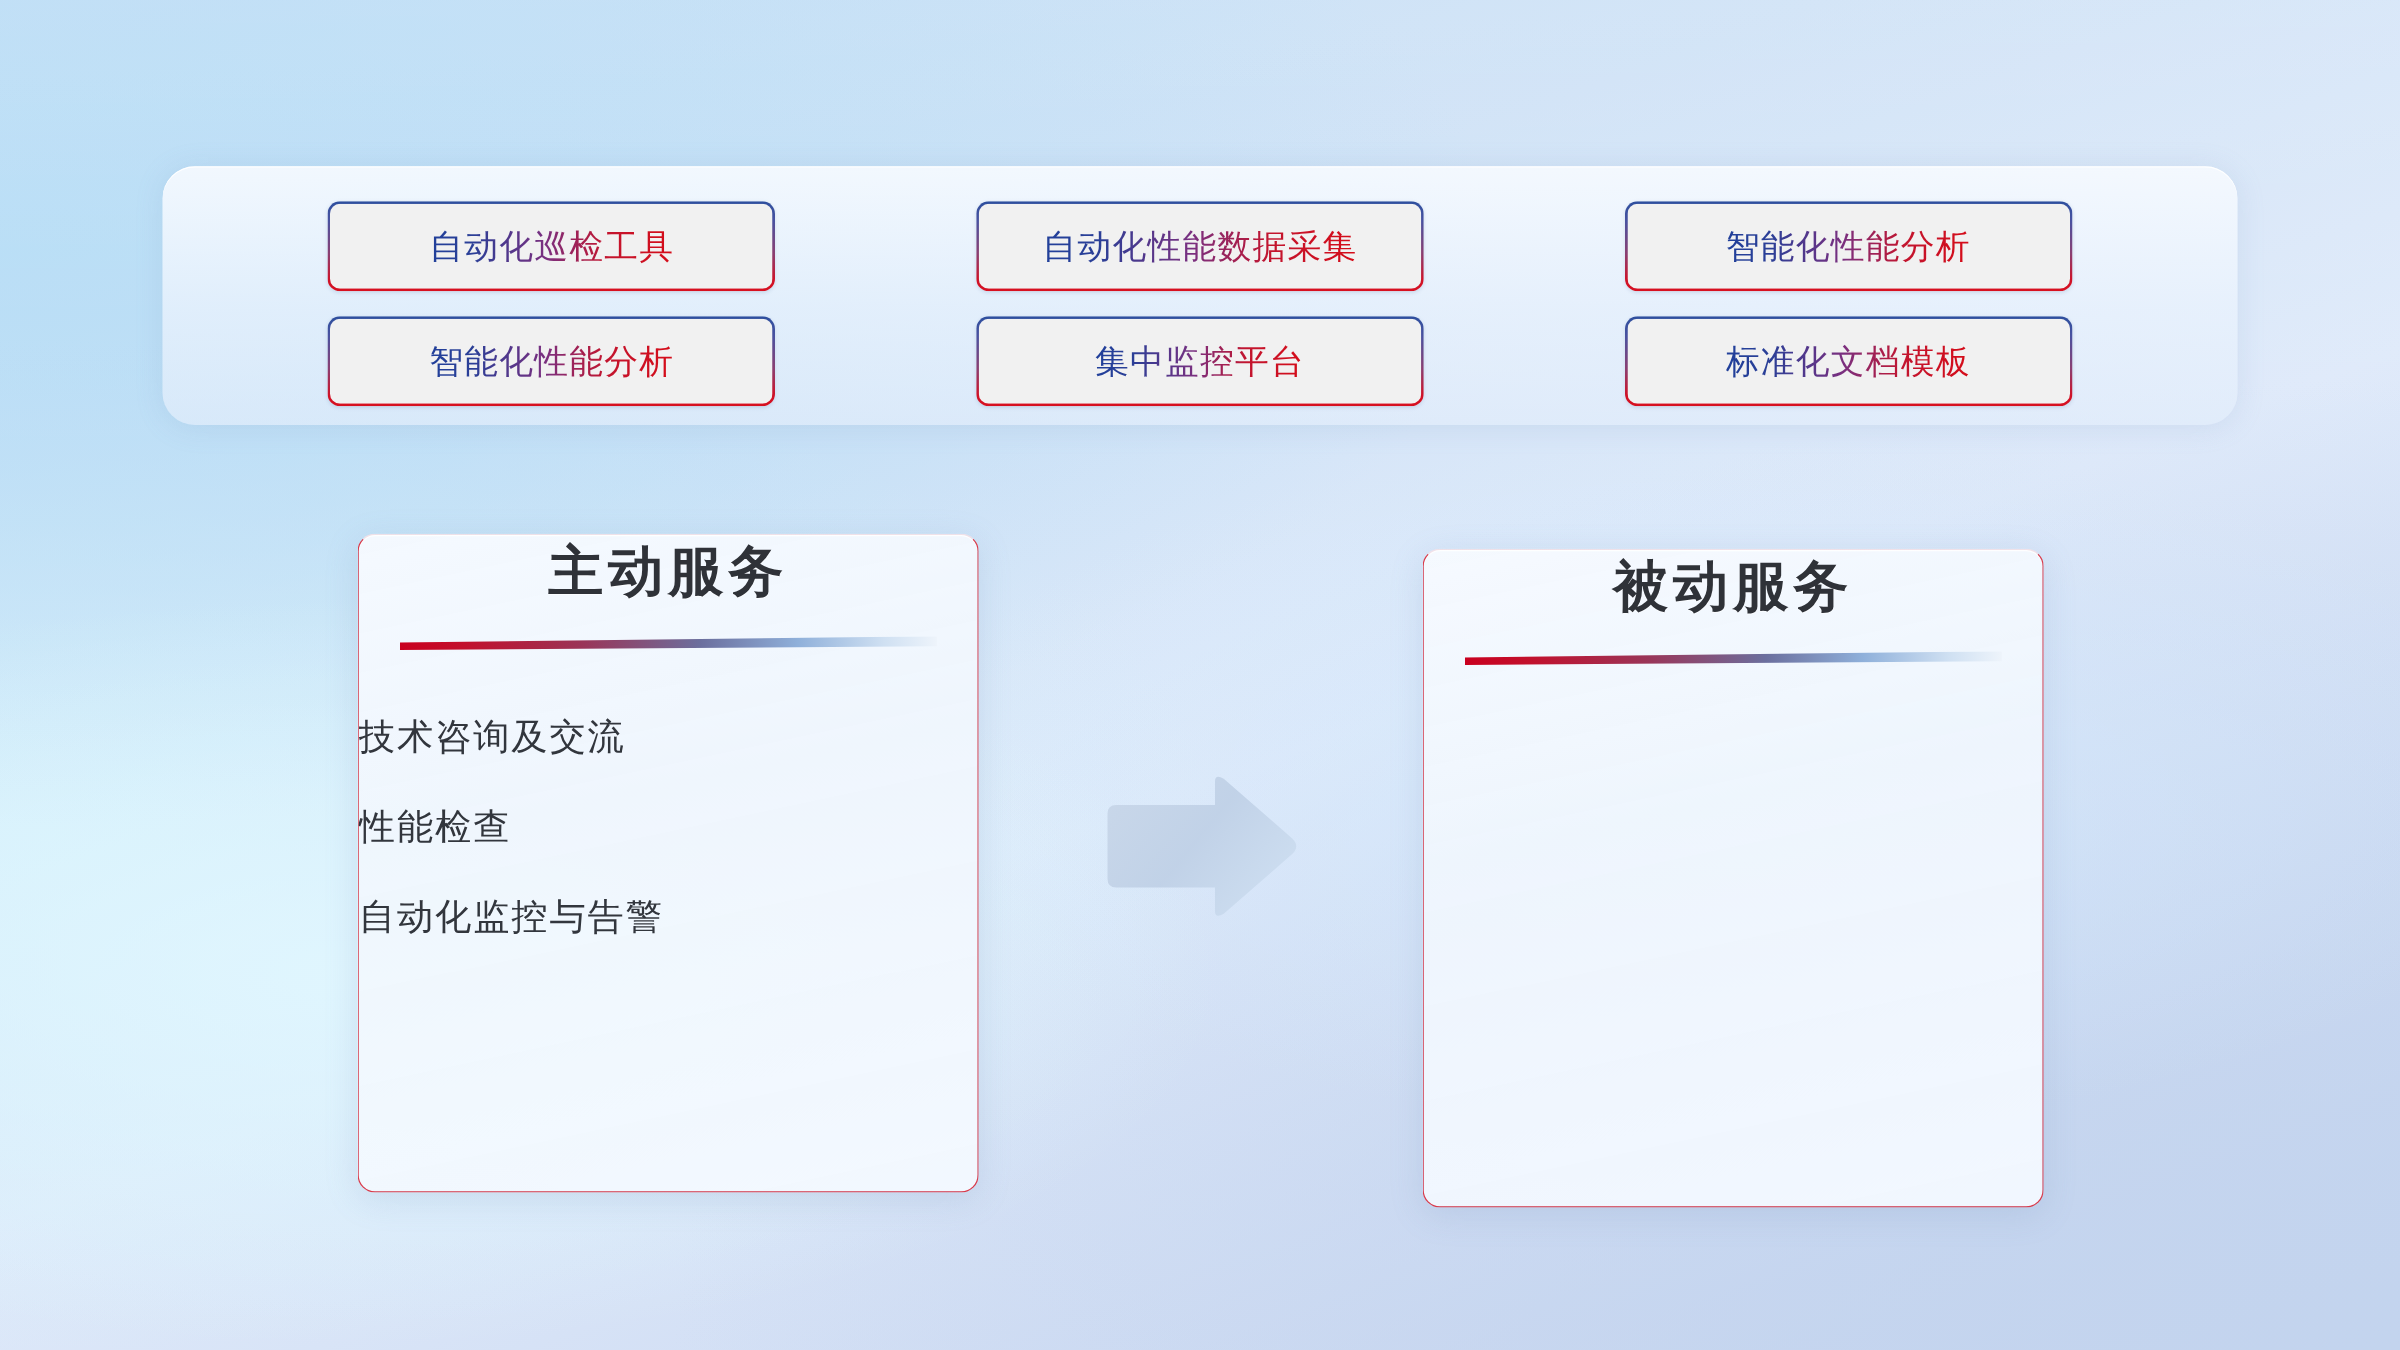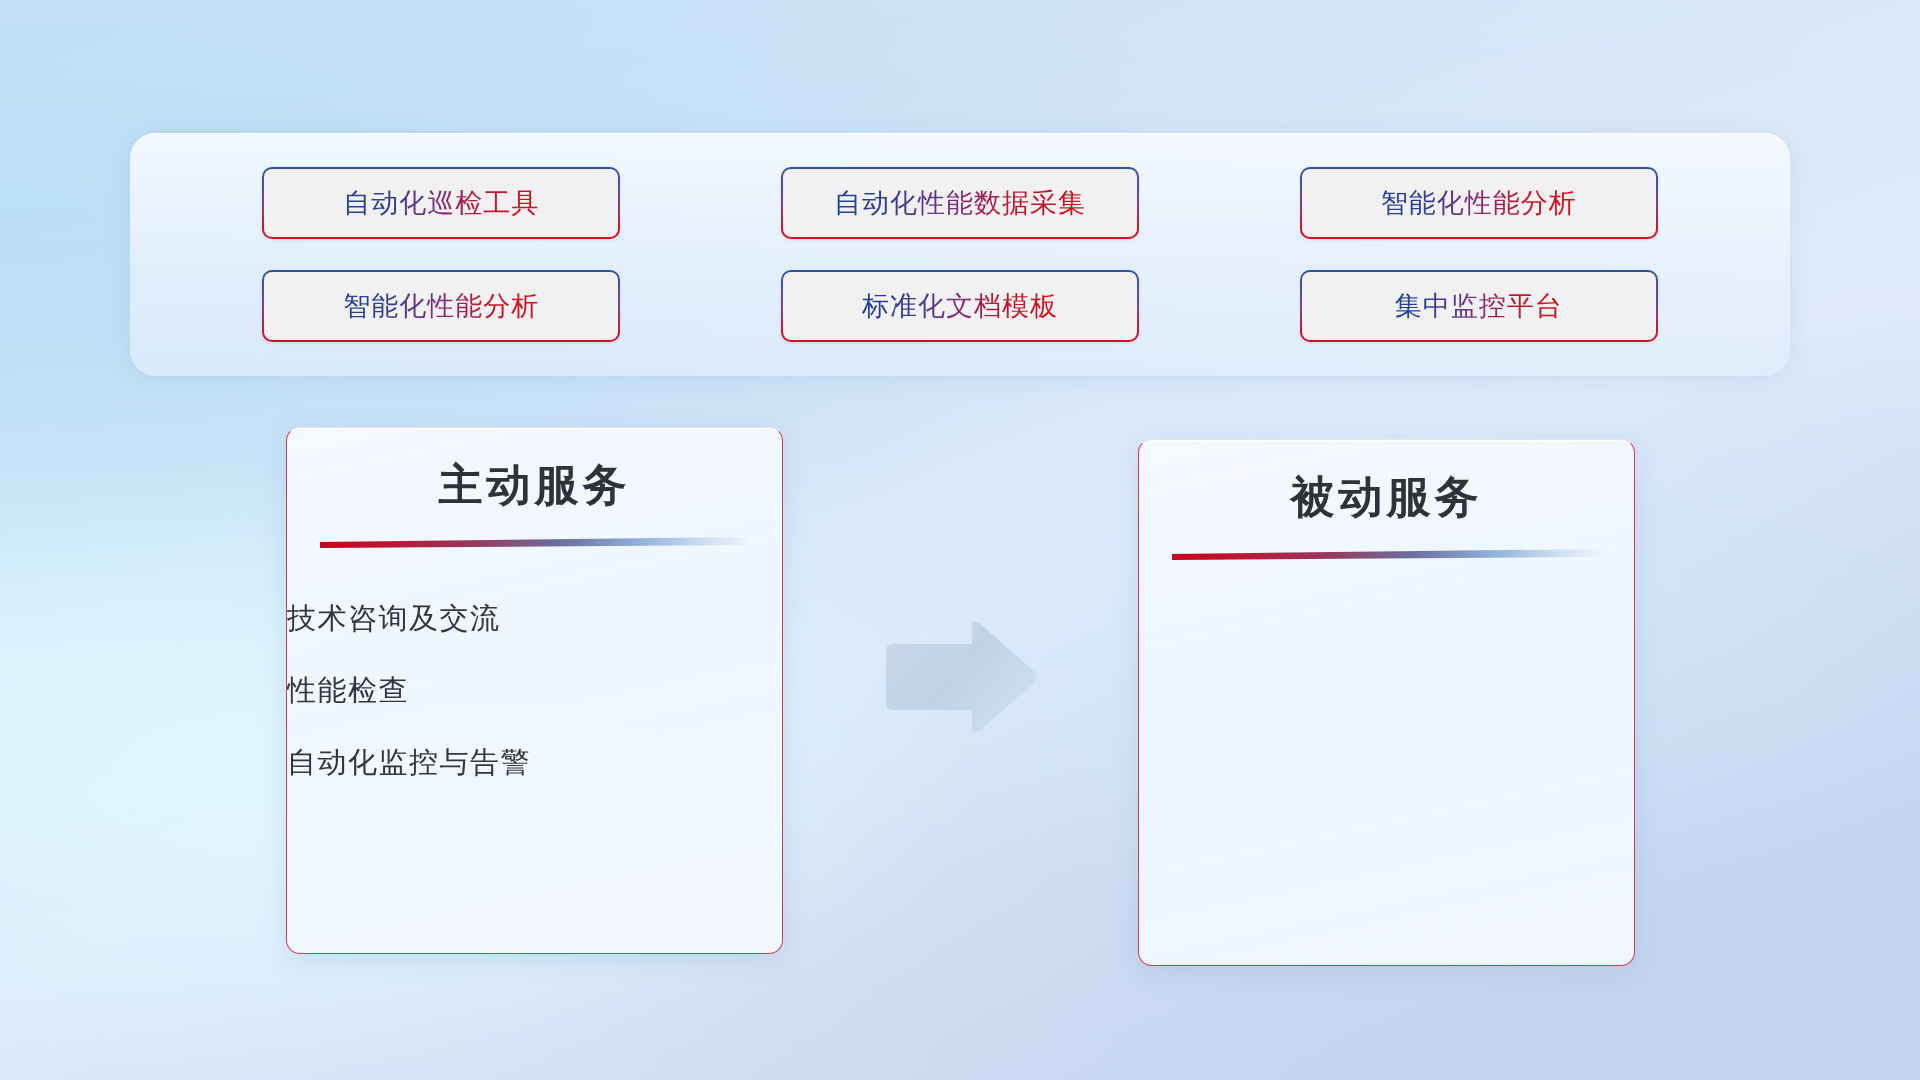--- a/index.html
+++ b/index.html
@@ -23,21 +23,21 @@
     position:absolute; inset:0;
     background:
       radial-gradient(60% 45% at 14% 72%, rgba(225,247,255,.85) 0%, rgba(225,247,255,0) 62%),
       radial-gradient(55% 40% at 72% 58%, rgba(214,236,255,.6) 0%, rgba(214,236,255,0) 65%),
       linear-gradient(to bottom, rgba(255,255,255,.10), rgba(255,255,255,0) 35%);
   }
 
   
   #top-panel{
     position:absolute;
-    left:130px; top:133px; width:1660px; height:243px;
+    left:130px; top:133px; width:1660px; height:207px;
     border-radius:26px;
     background:linear-gradient(180deg, rgba(246,250,255,.92) 0%, rgba(233,242,253,.80) 55%, rgba(226,237,251,.70) 100%);
     box-shadow:0 2px 22px rgba(120,150,190,.16), inset 0 1px 0 rgba(255,255,255,.95);
     display:grid;
     grid-template-columns:repeat(3,1fr);
     grid-template-rows:repeat(2,1fr);
     align-items:center;
     justify-items:center;
     padding:28px 52px;
     column-gap:0px;
@@ -69,21 +69,20 @@
   
   .service-card{
     position:absolute;
     top:427px; width:497px; height:527px;
     border-radius:14px;
     background:linear-gradient(168deg, rgba(246,250,255,.96) 0%, rgba(240,246,253,.93) 40%, rgba(244,249,255,.95) 100%);
     border:1.6px solid #d93a4a;
     border-top-color:rgba(217,58,74,.12);
     box-shadow:0 6px 26px rgba(110,140,185,.18), inset 0 1px 0 rgba(255,255,255,.9);
     display:flex; flex-direction:column; align-items:center;
-    padding-top:28px;
     overflow:hidden;
   }
   #card-active{ left:286px; }
   #card-passive{ left:1138px;margin-top:12px; }
 
   .card-title{
     font-size:44px; font-weight:700; color:#2f3238;
     letter-spacing:4px;
     text-shadow:0 1px 0 rgba(255,255,255,.6);
   }
@@ -122,24 +121,24 @@
   <div class="chip">
     <span class="chip-label">自动化性能数据采集</span>
   </div>
   <div class="chip">
     <span class="chip-label">智能化性能分析</span>
   </div>
   <div class="chip">
     <span class="chip-label">智能化性能分析</span>
   </div>
   <div class="chip">
-    <span class="chip-label">标准化文档模板</span>
+    <span class="chip-label">集中监控平台</span>
   </div>
   <div class="chip">
-    <span class="chip-label">集中监控平台</span>
+    <span class="chip-label">标准化文档模板</span>
   </div>
 </div>
 
 <div id="card-active" class="service-card">
   <div class="card-title">主动服务</div>
   <div class="card-divider"></div>
   <div class="card-list">
     <div class="card-item">技术咨询及交流</div>
     <div class="card-item">性能检查</div>
     <div class="card-item">自动化监控与告警</div>

